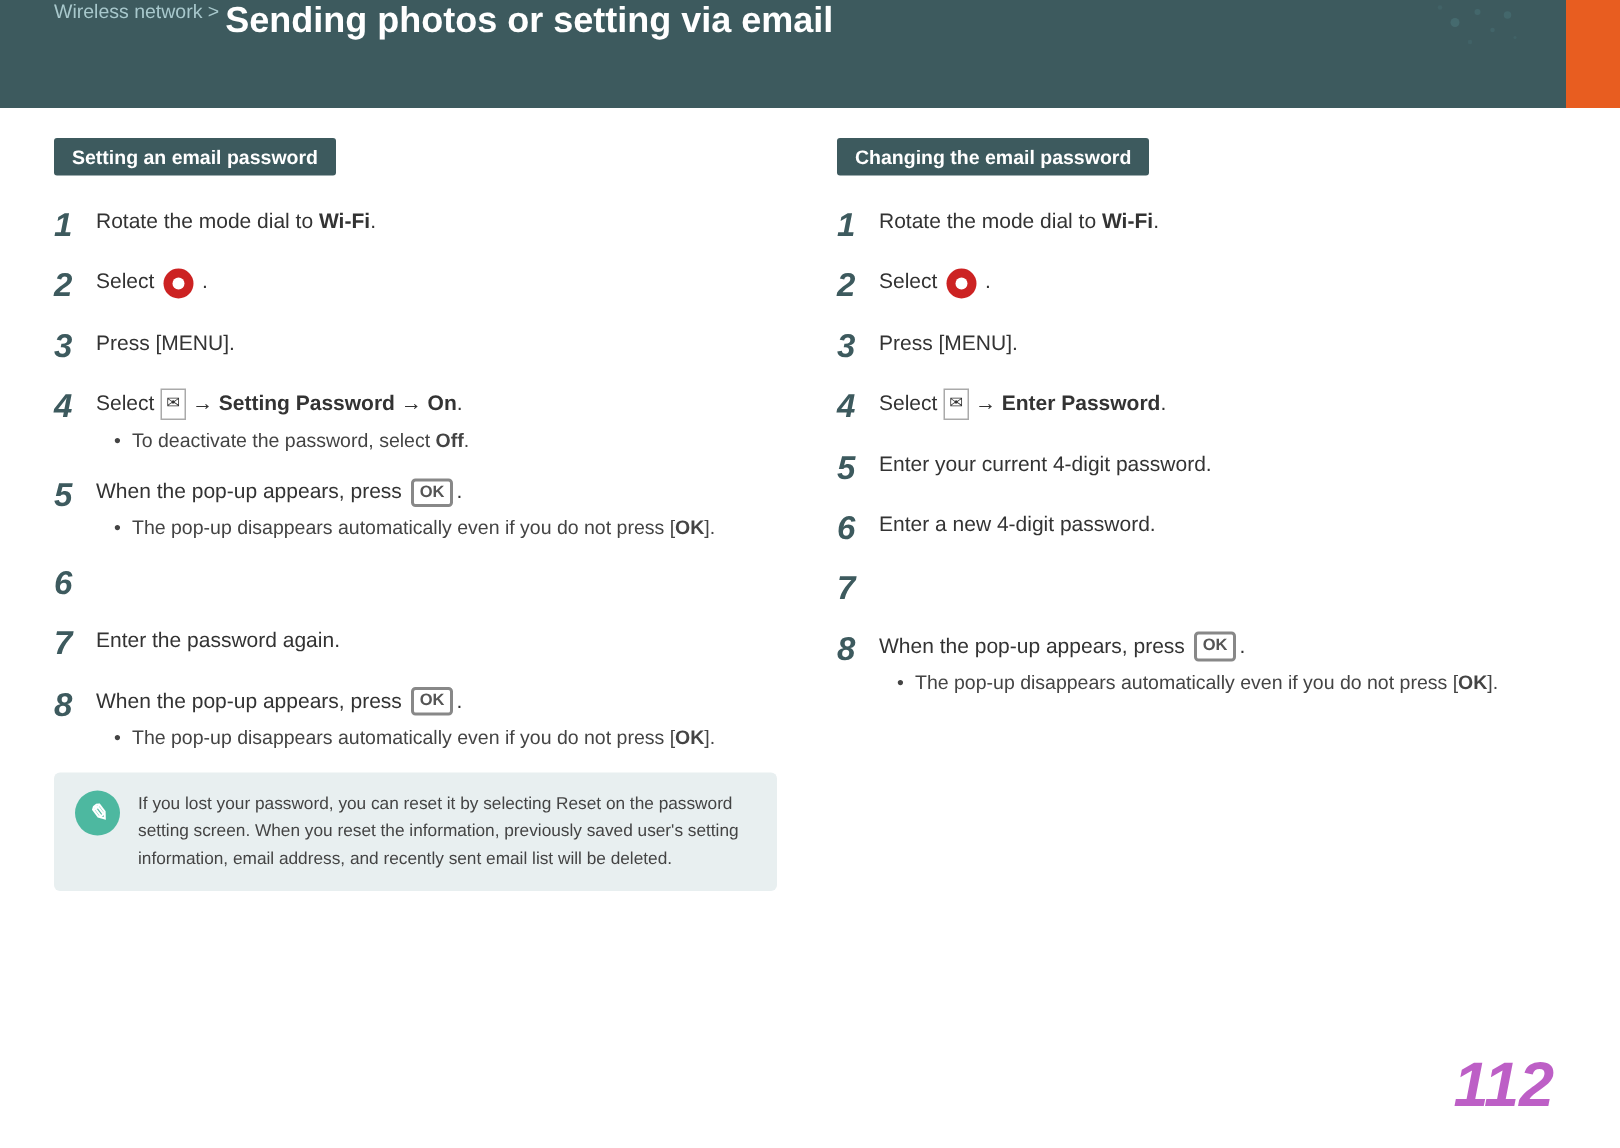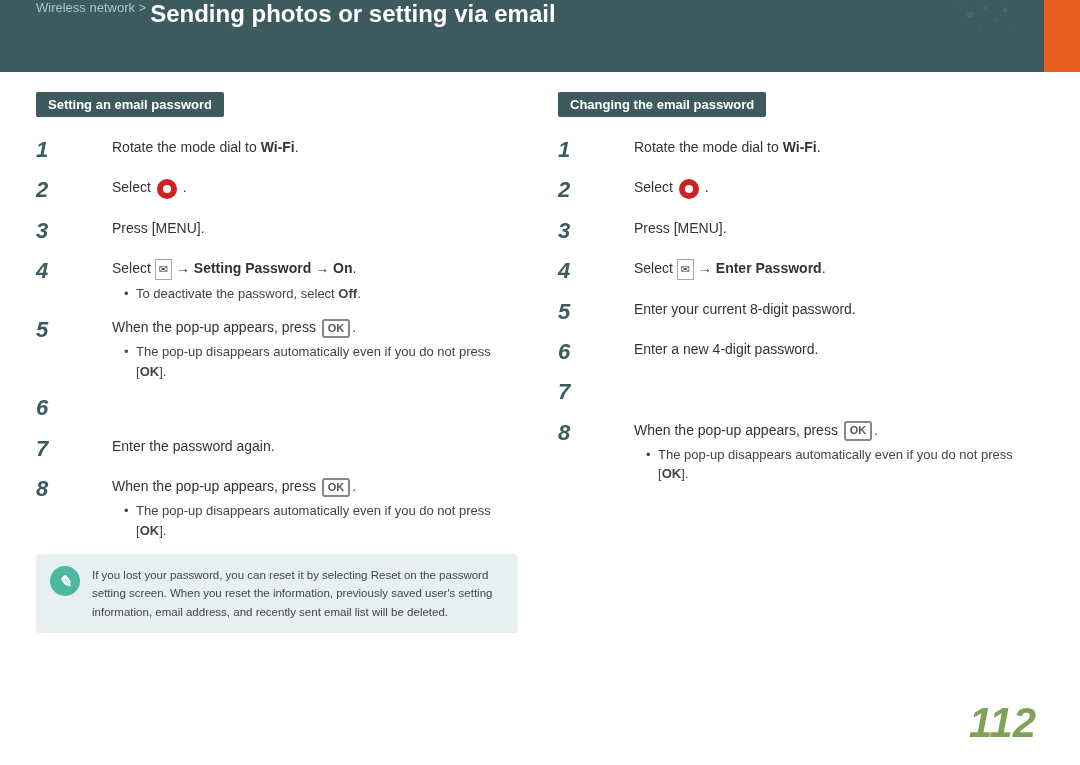--- a/index.html
+++ b/index.html
@@ -87,21 +87,20 @@
       font-weight: bold;
       min-width: 28px;
       line-height: 1.2;
       font-style: italic;
     }
     .step-content {
       font-size: 14px;
       color: #333;
       line-height: 1.5;
       flex: 1;
-      margin-left: 48px;
     }
     .step-content .wifi-text {
       font-weight: bold;
       font-size: 14px;
     }
     .sub-bullet {
       margin-top: 4px;
       margin-left: 12px;
       font-size: 13px;
       color: #444;
@@ -186,21 +185,21 @@
       color: #444;
       line-height: 1.6;
     }
 
     
     .page-number {
       position: absolute;
       bottom: 18px;
       right: 44px;
       font-size: 42px;
-      color: #4d7c0f;
+      color: #a21caf;
       font-style: italic;
       font-weight: bold;
       opacity: 0.7;
     }
 
     .menu-bracket {
       font-weight: normal;
       font-size: 14px;
     }
   </style>
@@ -337,21 +336,21 @@
       <span class="step-number">4</span>
       <span class="step-content">
         Select <span style="display:inline-block;border:1px solid #aaa;padding:1px 3px;font-size:11px;vertical-align:middle;">✉</span> → <strong>Enter Password</strong>.
       </span>
     </div>
 
     
     <div class="step">
       <span class="step-number">5</span>
       <span class="step-content">
-        Enter your current 8-digit password.
+        Enter your current 4-digit password.
       </span>
     </div>
 
     
     <div class="step">
       <span class="step-number">6</span>
       <span class="step-content">
         Enter a new 4-digit password.
       </span>
     </div>

